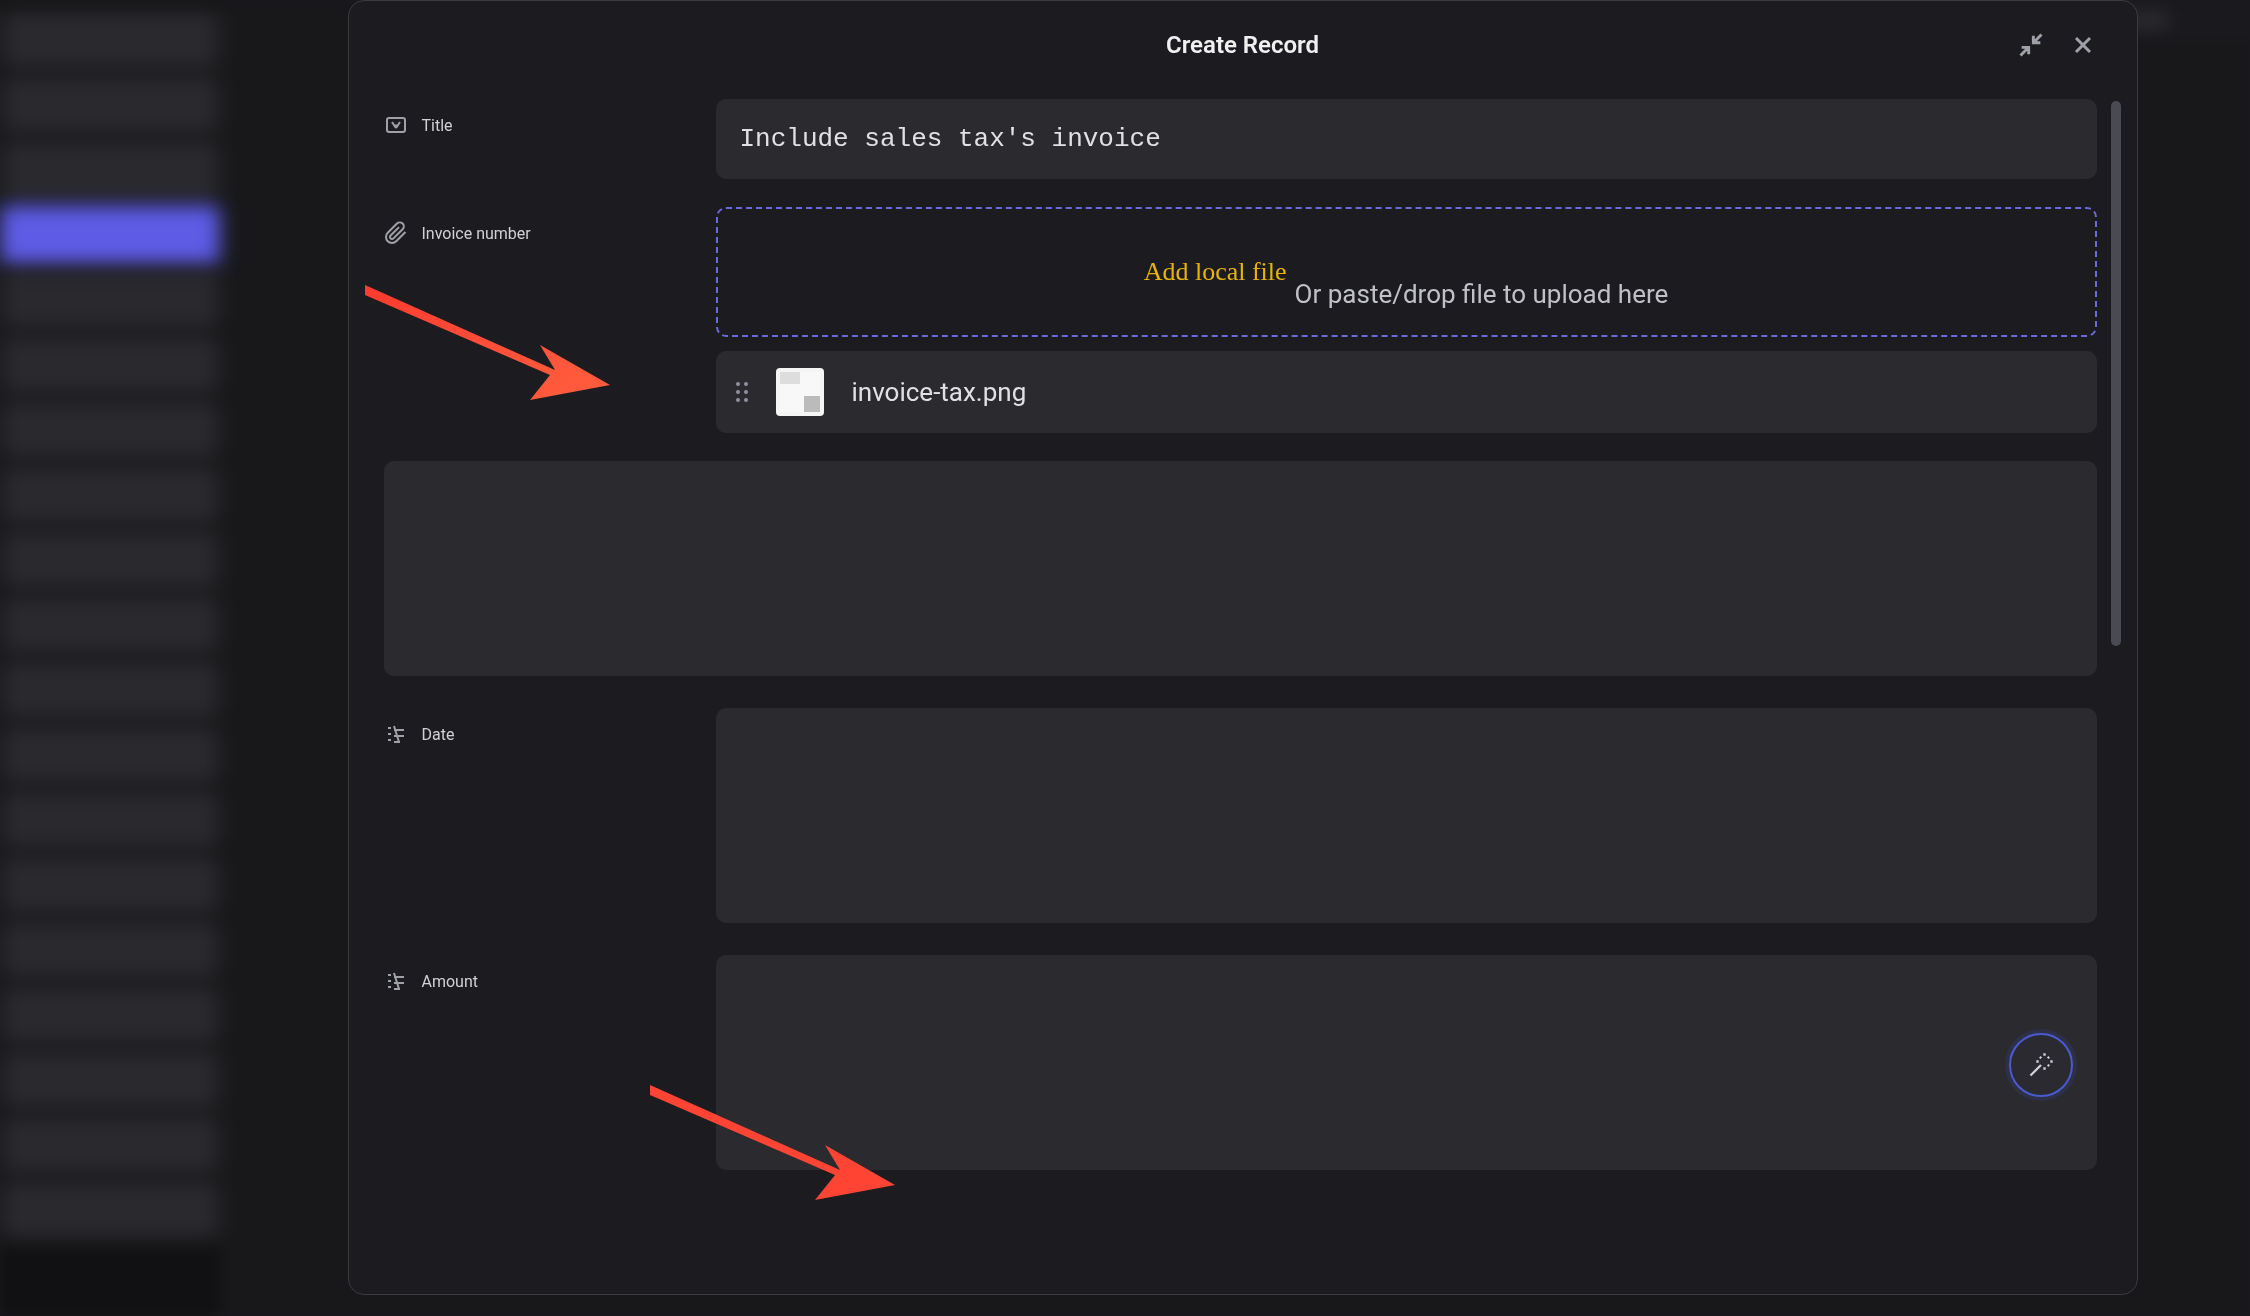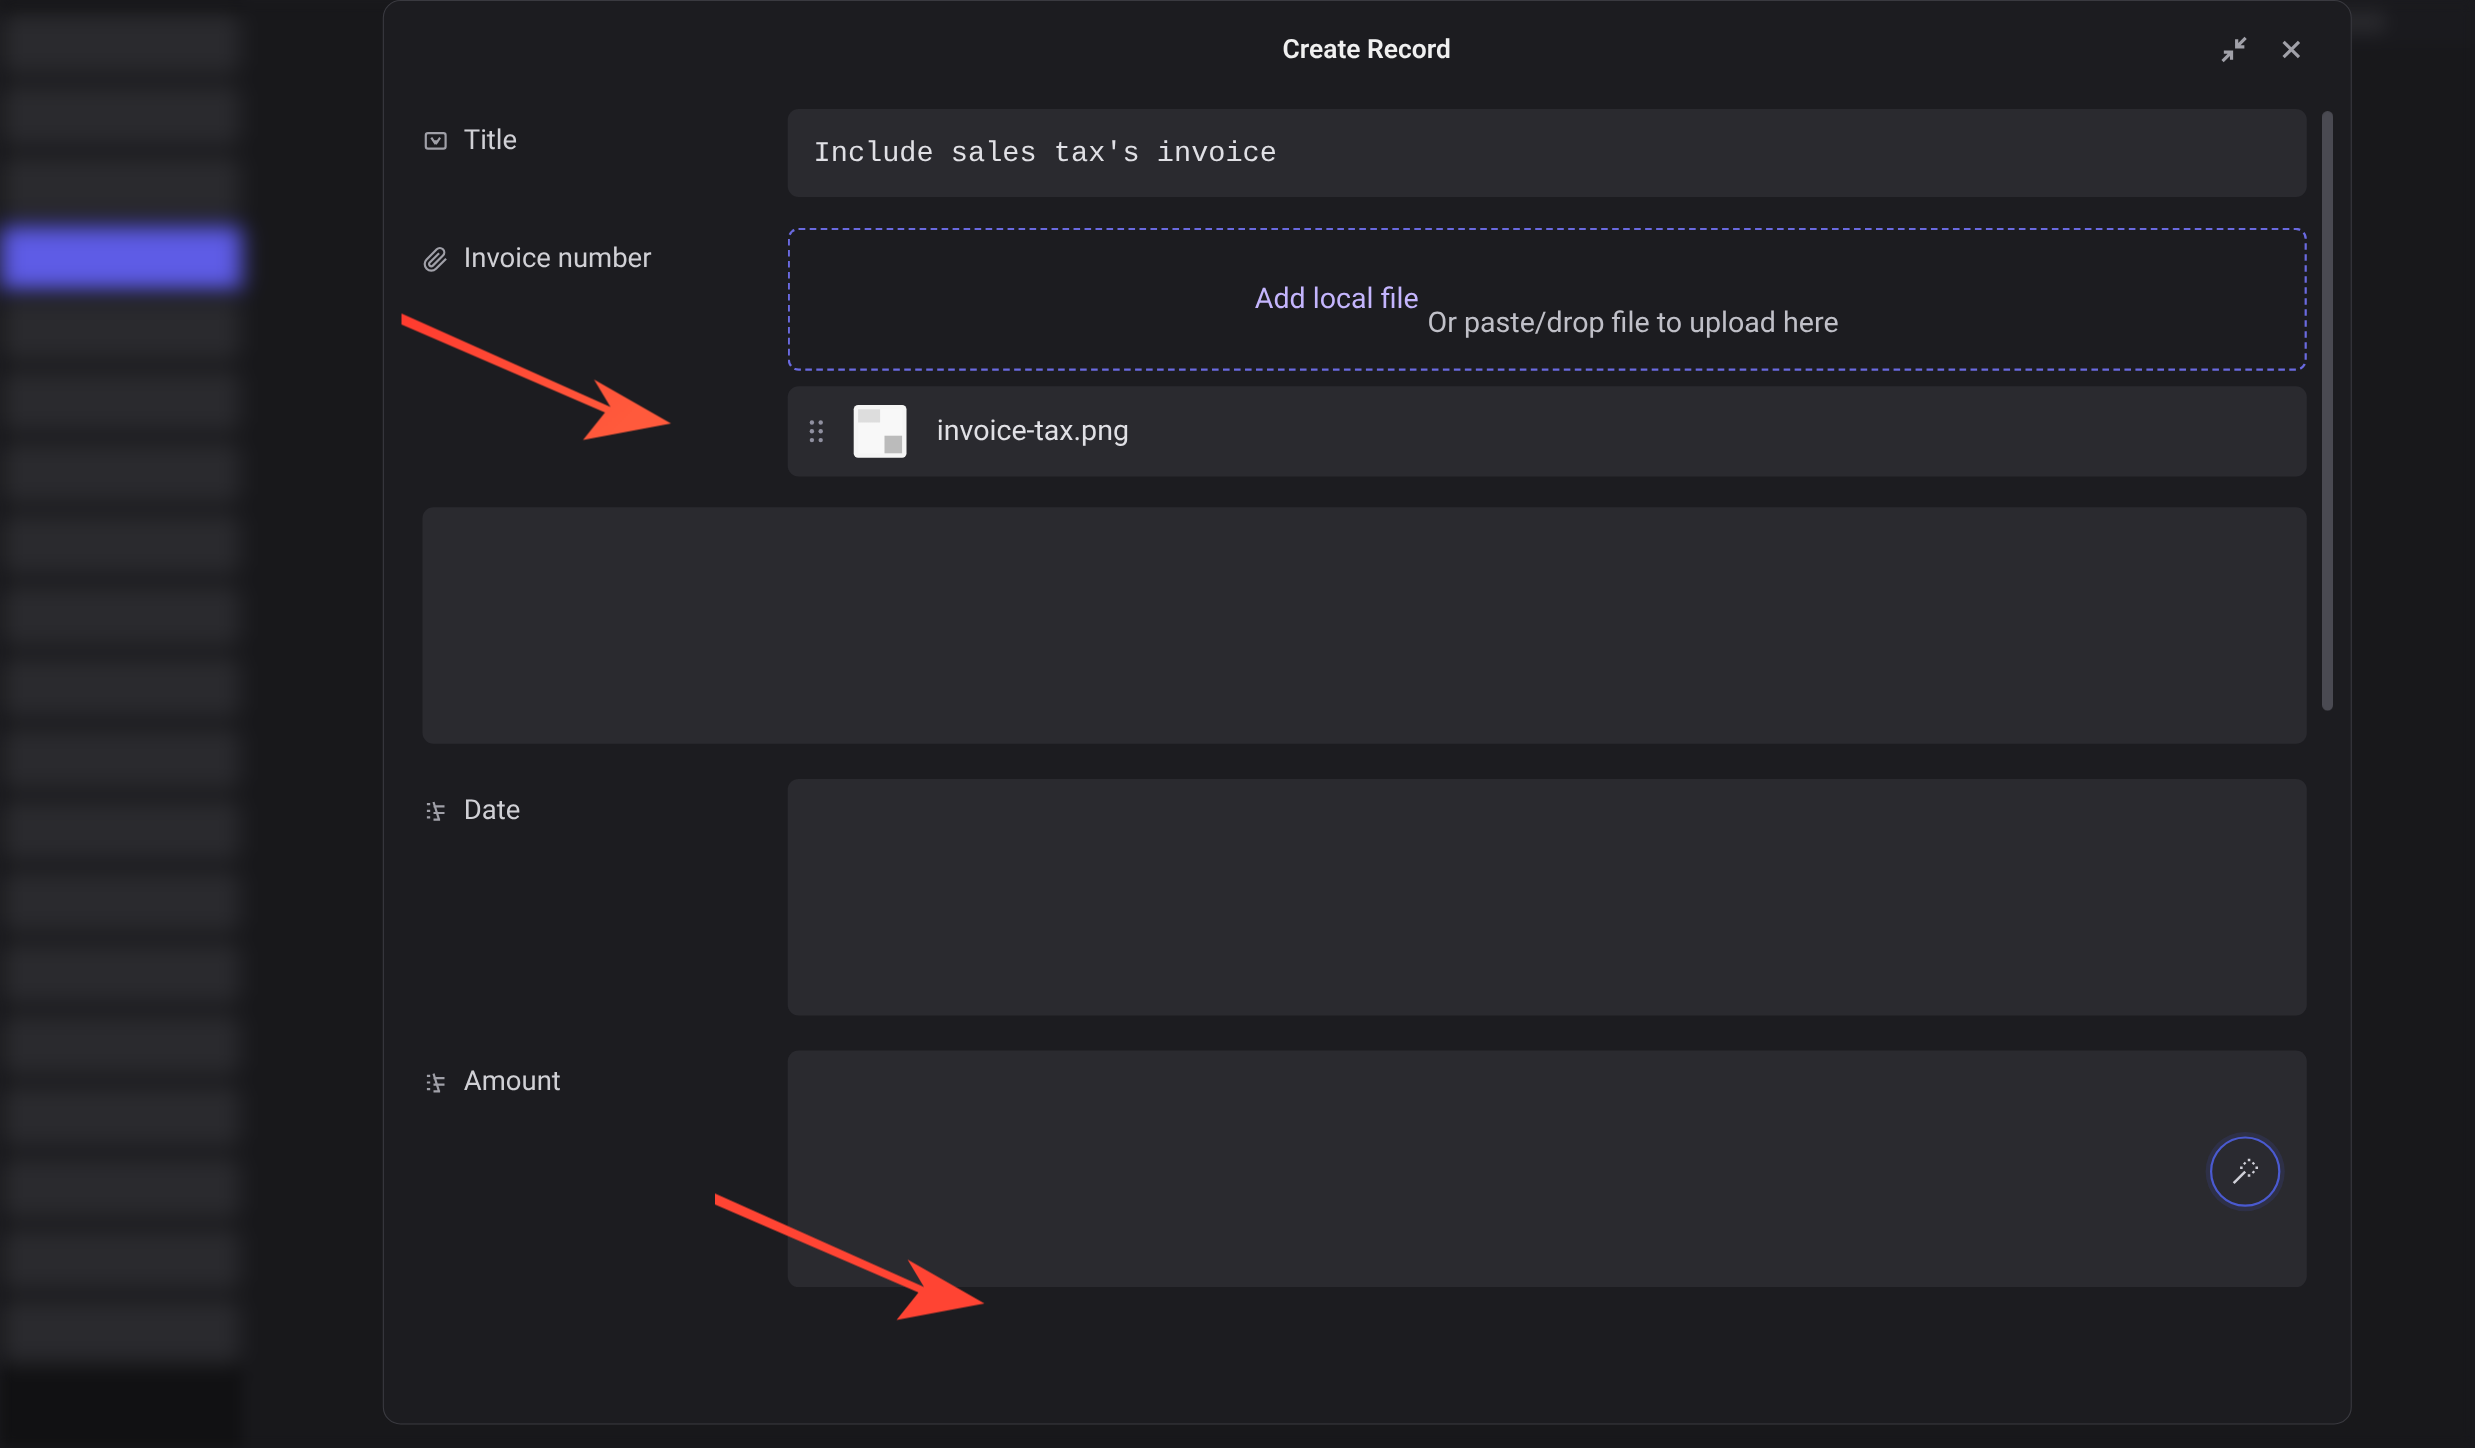--- a/index.html
+++ b/index.html
@@ -138,21 +138,21 @@
       margin-bottom: 28px;
     }
     
     .form-label {
       width: 332px;
       display: flex;
       align-items: center;
       gap: 14px;
       padding-top: 14px;
       color: #d0d0d5;
-      font-size: 25px;
+      font-size: 16px;
     }
     
     .form-label svg {
       width: 24px;
       height: 24px;
       flex-shrink: 0;
       color: #a0a0a8;
     }
     
     .form-control {
@@ -177,22 +177,23 @@
       border: 2px dashed #6a6ae0;
       border-radius: 10px;
       display: flex;
       align-items: center;
       justify-content: center;
       font-size: 26px;
       gap: 8px;
     }
     
     .dropzone-link {
-      color: #c4b5fd;
+      color: #eab308;
       cursor: pointer;
+      font-family: Liberation Serif, serif;
     }
     
     .dropzone-text {
       color: #c0c0c8;
       margin-top: 44px;
     }
     
     .file-item {
       margin-top: 14px;
       width: 100%;

